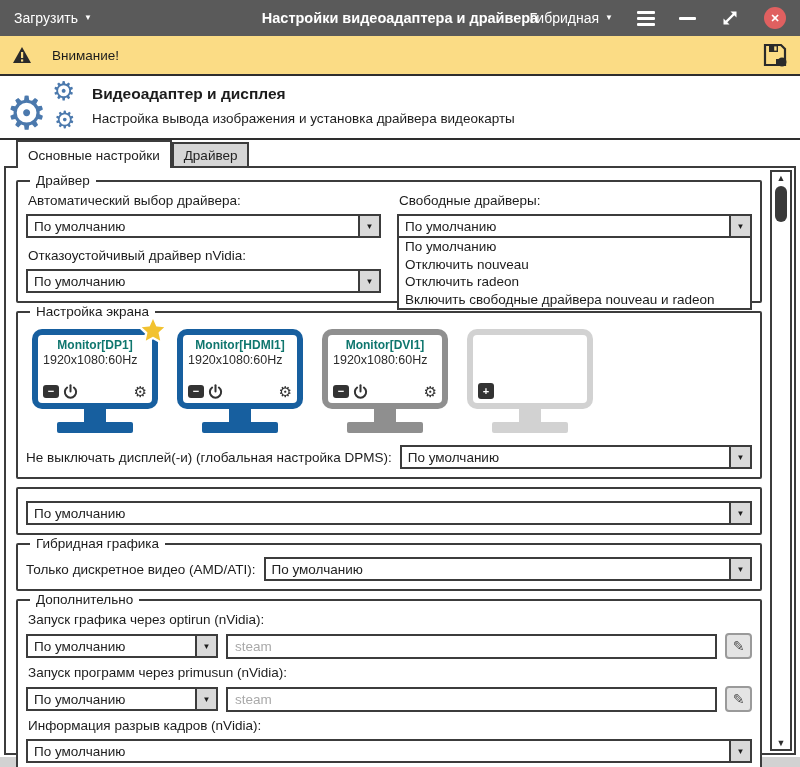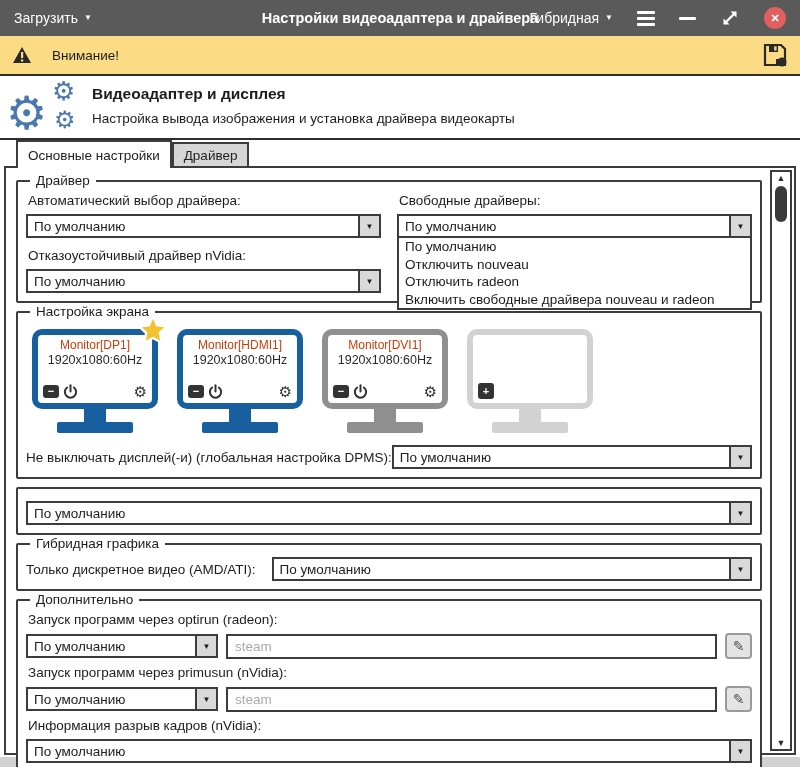--- a/index.html
+++ b/index.html
@@ -90,40 +90,40 @@
 
   
   .monrow { display:flex; gap:19px; padding:8px 0 2px 6px; }
   .mon { width:126px; flex:none; }
   .frame { height:80px; border-radius:10px; padding:6px; position:relative; }
   .frame.blue  { background:#175f9f; }
   .frame.gray  { background:#8f8f8f; }
   .frame.light { background:#d2d2d2; }
   .screen { background:#fff; border-radius:4px; height:100%; padding:3px 5px 4px;
     display:flex; flex-direction:column; }
-  .mname { font-weight:normal; font-size:12px; text-align:center; color:#c2410c; white-space:nowrap; }
-  .mmode { font-size:12.5px; text-align:center; color:#2b2b2b; margin-top:1px; white-space:nowrap; }
+  .mname { font-weight:bold; font-size:12px; text-align:center; color:#0f766e; white-space:nowrap; }
+  .mmode { font-size:12.5px; color:#2b2b2b; margin-top:1px; white-space:nowrap; }
   .micons { margin-top:auto; display:flex; align-items:center; gap:4px; }
   .sqbtn { width:16px; height:13px; background:#333; border-radius:3px; color:#fff;
     display:flex; align-items:center; justify-content:center; font-size:11px;
     font-weight:bold; line-height:1; flex:none; }
   .sqbtn.plus { width:16px; height:16px; }
   .gearicon { margin-left:auto; font-size:15px; color:#333; line-height:1; }
   .neck { width:22px; height:13px; margin:0 auto; }
   .base { width:76px; height:11px; margin:0 auto; border-radius:2px; }
   .mon.c-blue .neck, .mon.c-blue .base { background:#175f9f; }
   .mon.c-gray .neck, .mon.c-gray .base { background:#8f8f8f; }
   .mon.c-light .neck, .mon.c-light .base { background:#d2d2d2; }
   .star { position:absolute; top:-16px; right:-12px; }
 
-  .dpmsrow { display:flex; align-items:center; margin-top:10px; }
+  .dpmsrow { display:flex; align-items:center; gap:8px; margin-top:10px; }
   .dpmsrow .lbl { margin:0; white-space:nowrap; }
   .dpmsrow .sel { flex:1; }
 
-  .inlinerow { display:flex; align-items:center; gap:16px; }
+  .inlinerow { display:flex; align-items:center; gap:8px; }
   .inlinerow .lbl { margin:0; white-space:nowrap; }
   .inlinerow .sel { flex:1; }
 
   .ctlrow { display:flex; align-items:center; gap:8px; margin-bottom:5px; }
   .sel.small { width:192px; flex:none; }
   .txt { flex:1; height:25px; border:2px solid #3c3c3c; padding:0 7px;
     font-size:13.5px; font-family:"Liberation Sans", sans-serif; color:#333; }
   .txt::placeholder { color:#a9a9a9; }
   .editbtn { width:27px; height:26px; border:2px solid #9a9a9a; background:#e4e4e4;
     border-radius:4px; display:flex; align-items:center; justify-content:center;
@@ -351,21 +351,21 @@
           <span class="arrowbox">
               <span>▼</span>
             </span>
         </div>
       </div>
     </div>
 
     <div class="group">
       <div class="legend">Дополнительно</div>
 
-      <div class="lbl">Запуск программ через optirun (radeon):</div>
+      <div class="lbl">Запуск графика через optirun (nVidia):</div>
       <div class="ctlrow">
         <div class="sel small">
           <span>По умолчанию</span>
           <span class="arrowbox">
               <span>▼</span>
             </span>
         </div>
         <input class="txt" placeholder="steam" style="">
         <div class="editbtn">
           <span>✎</span>

